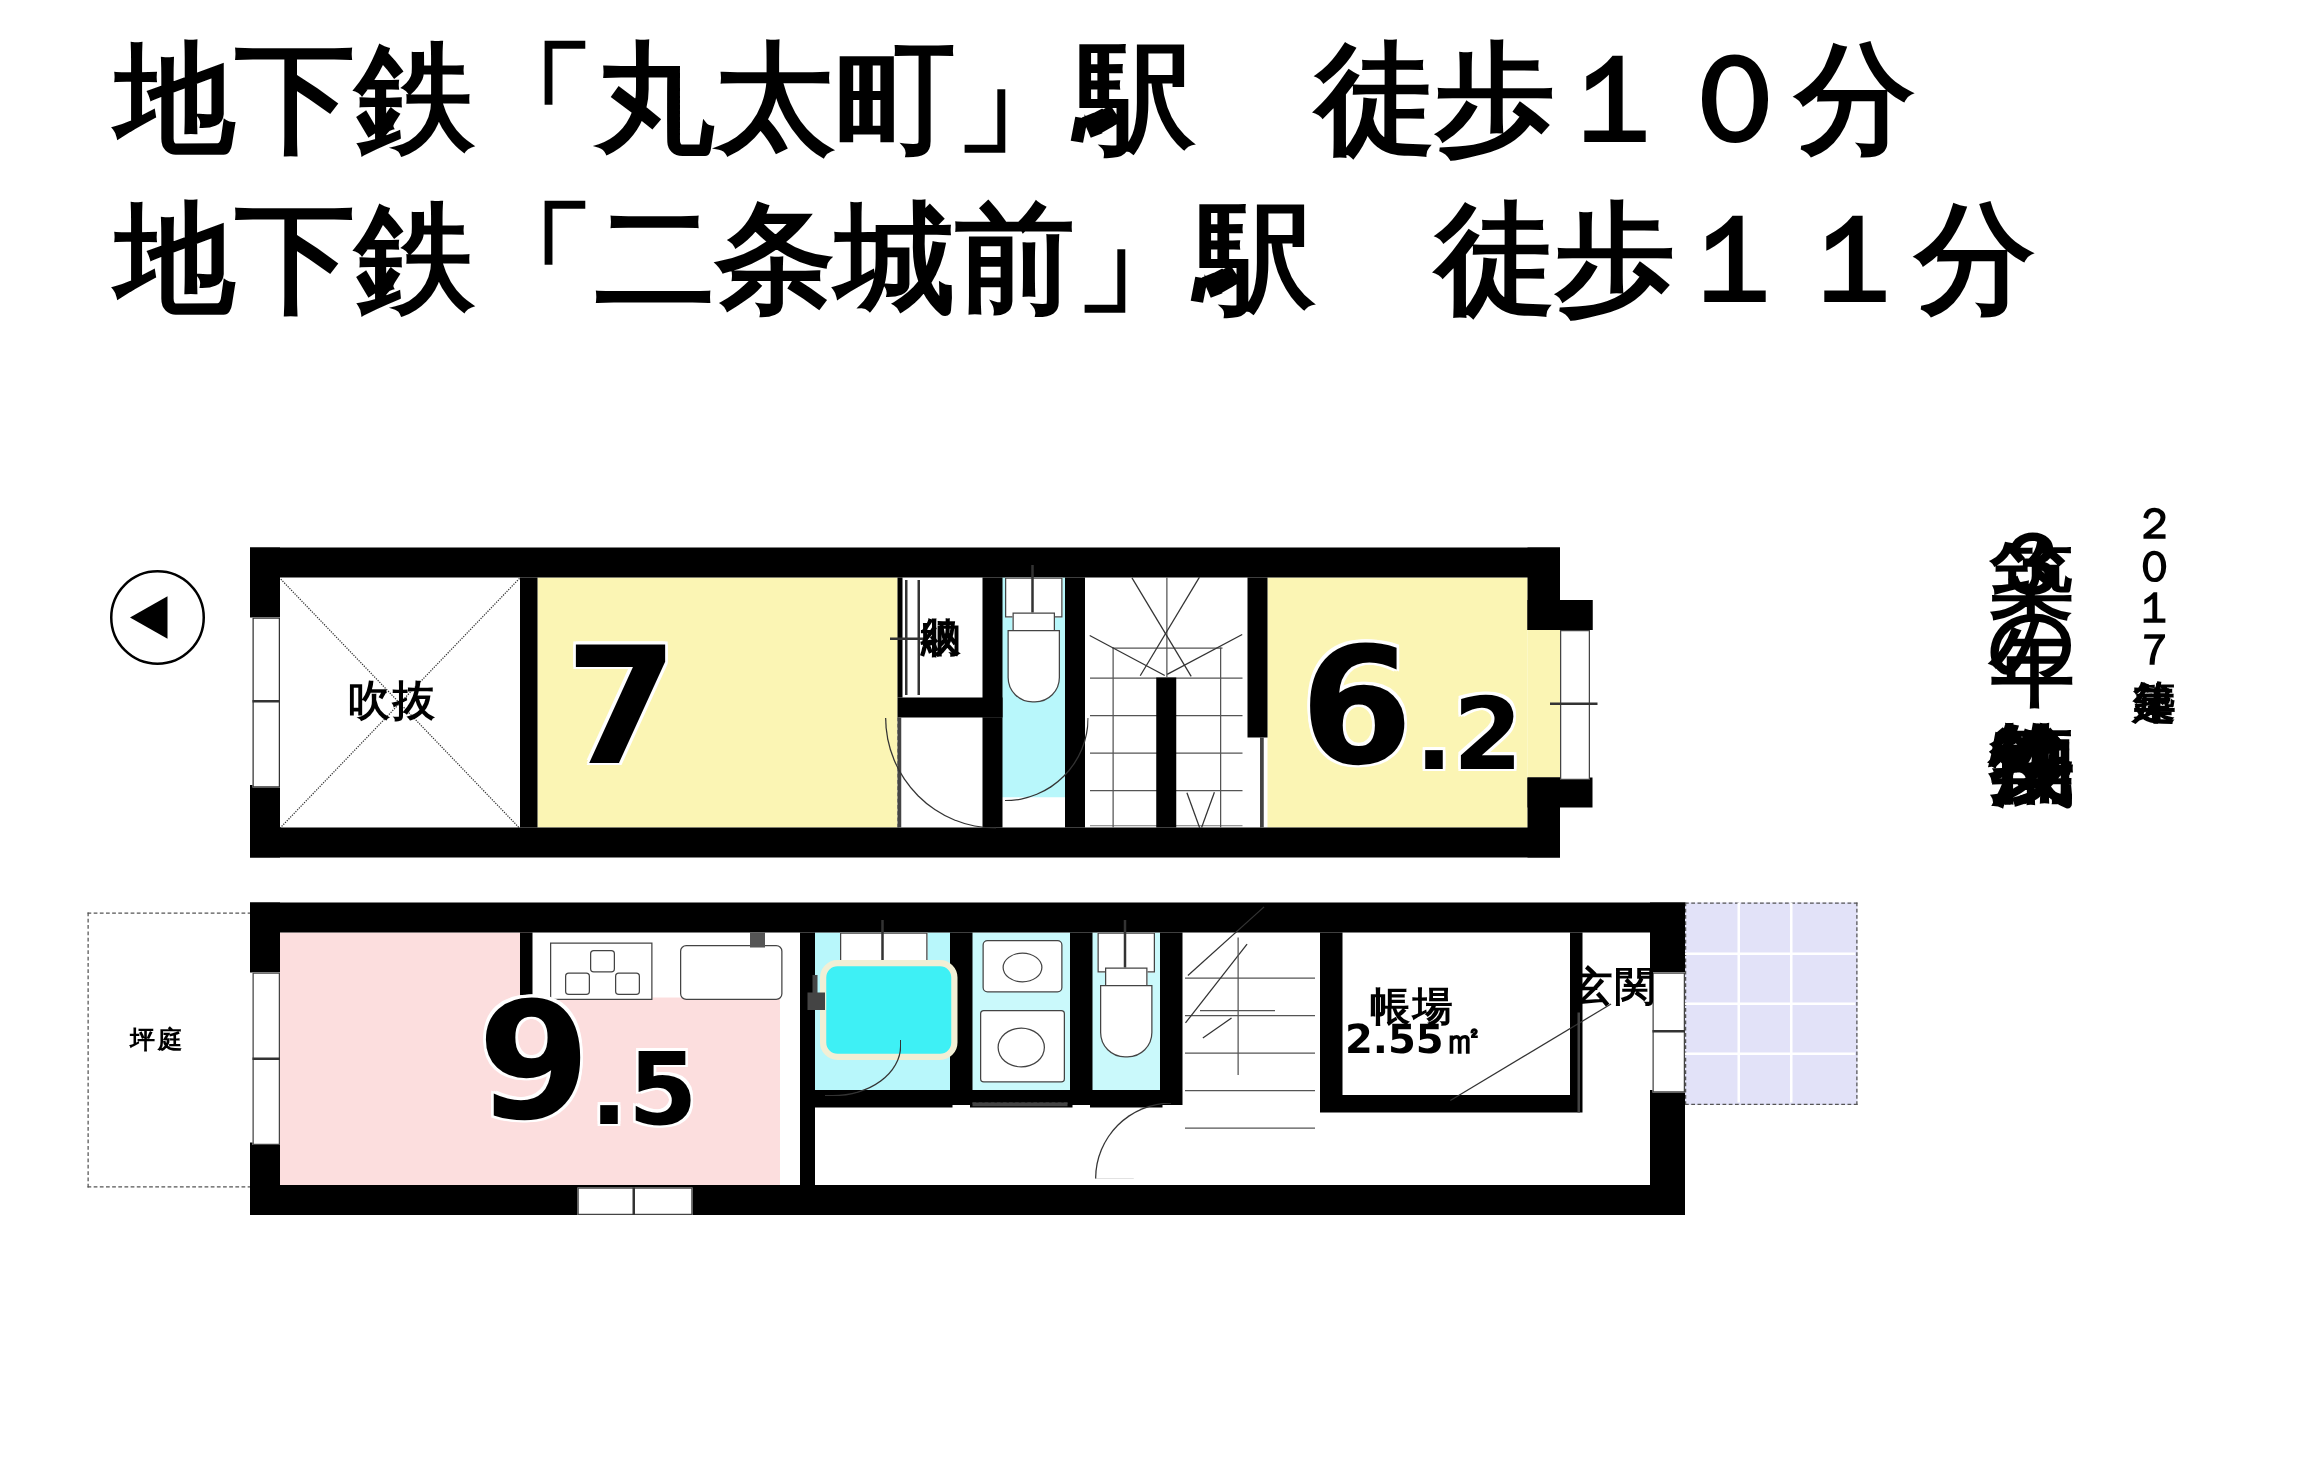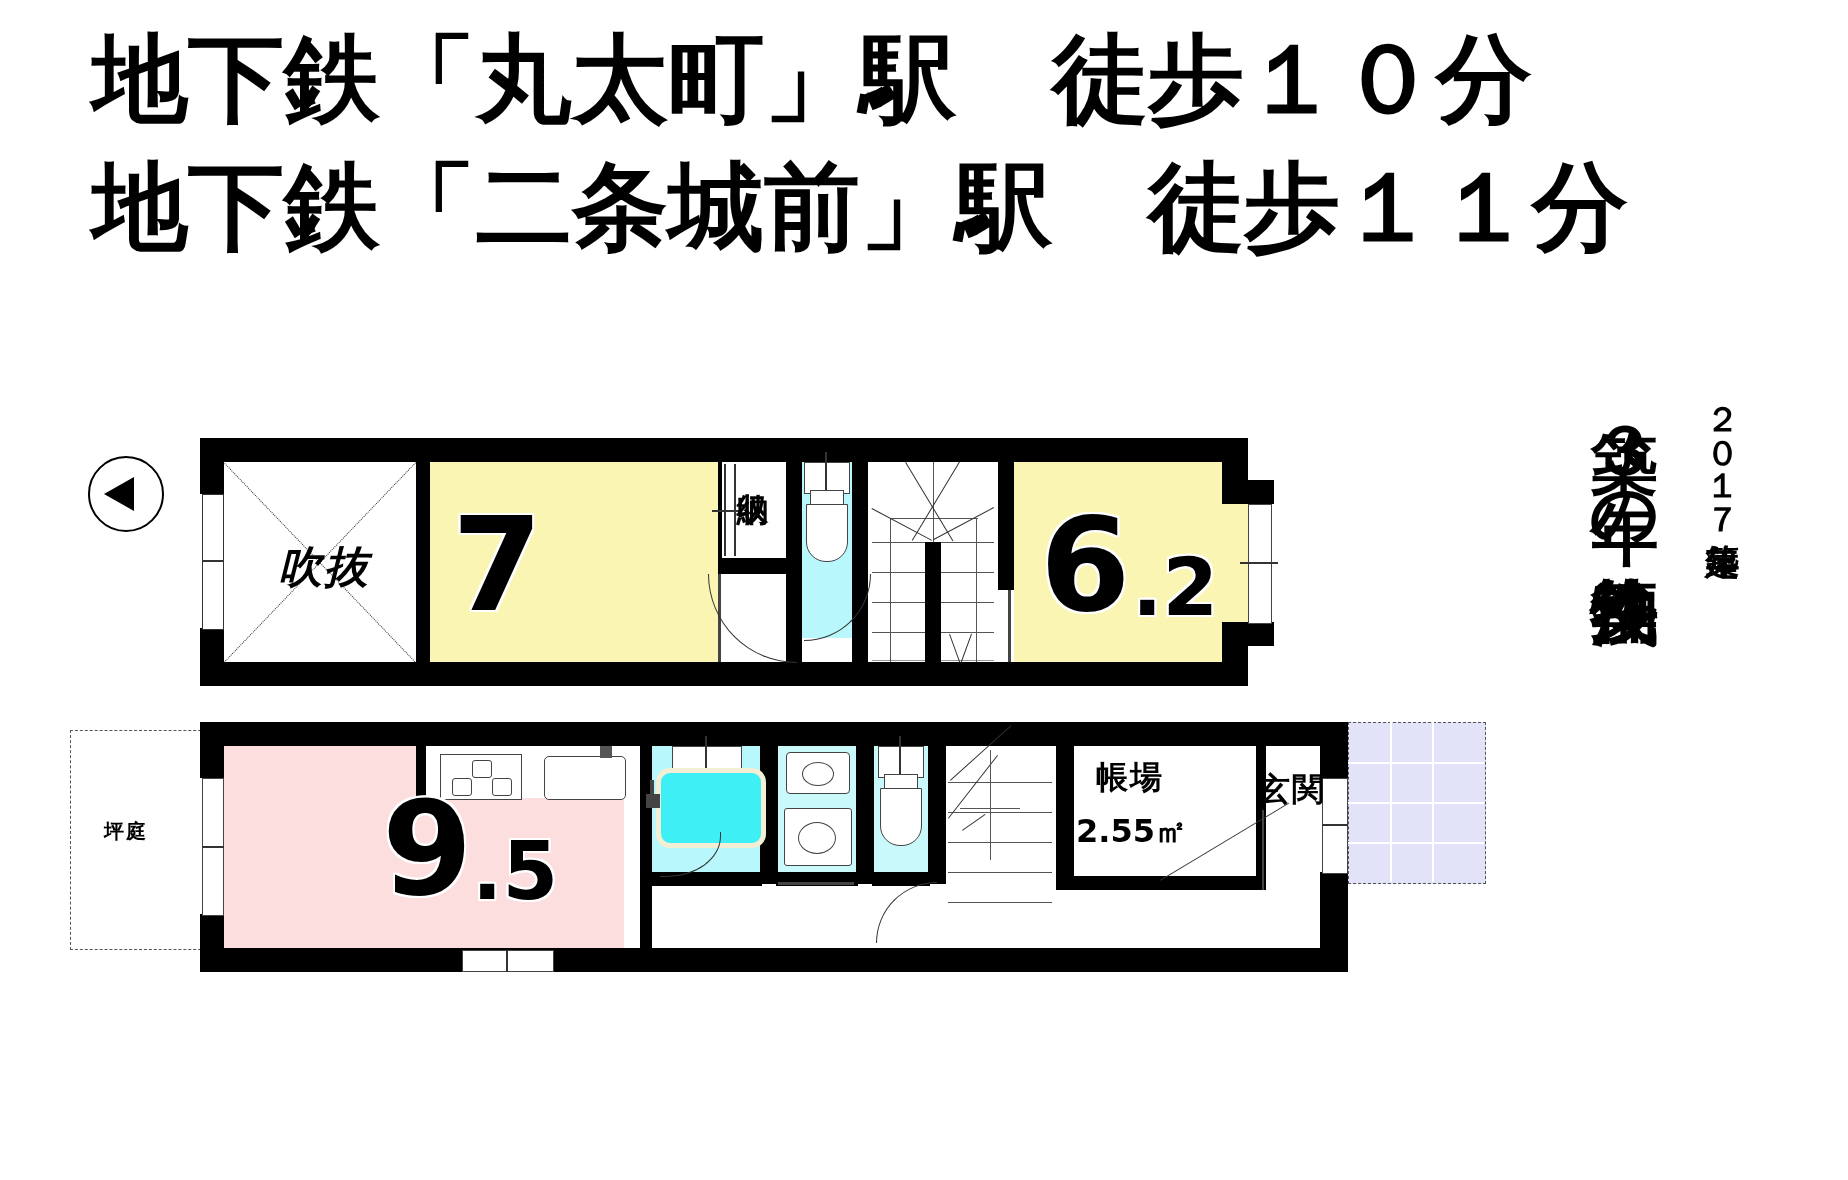--- a/index.html
+++ b/index.html
@@ -156,21 +156,21 @@
     <div class="sline" style="left:794px;top:70px;width:68px;transform:rotate(152deg);"></div>
     <div class="sline" style="left:760px;top:24px;width:92px;transform:rotate(121deg);"></div>
     <div class="sline" style="left:750px;top:196px;width:30px;transform:rotate(70deg);"></div>
     <div class="sline" style="left:772px;top:196px;width:30px;transform:rotate(110deg);"></div>
 
     <div class="thin" style="left:518px;top:136px;width:2px;height:88px;background:#444;border-left:1.5px dashed #444;"></div>
     <div class="door-arc" style="left:508px;top:136px;width:88px;height:88px;border:1.4px solid #333;border-radius:0 0 0 100%;border-top:none;border-right:none;"></div>
     <div class="door-arc" style="left:604px;top:136px;width:66px;height:66px;border:1.4px solid #333;border-radius:0 0 100% 0;border-top:none;border-left:none;"></div>
     <div class="thin" style="left:808px;top:152px;width:2px;height:72px;background:#444;border-left:1.5px dashed #444;"></div>
 
-    <div class="lbl" style="left:78px;top:100px;font-size:44px;letter-spacing:2px;font-style:italic;">吹抜</div>
+    <div class="lbl" style="left:78px;top:100px;font-size:34px;letter-spacing:2px;">吹抜</div>
     <div class="lbl v-ja" style="left:536px;top:30px;font-size:32px;line-height:34px;">収納</div>
 
     <div class="bignum" style="left:252px;top:62px;font-size:130px;">7</div>
 
     <div class="bignum" style="left:840px;top:62px;font-size:130px;">6</div>
     <div class="bignum" style="left:932px;top:110px;font-size:80px;">.2</div>
   </div>
 
   <div class="plan" style="left:200px;top:722px;width:1290px;height:250px;">
 
@@ -265,21 +265,21 @@
     <div class="sline" style="left:762px;top:108px;width:28px;transform:rotate(-35deg);"></div>
 
     <div class="sline" style="left:960px;top:158px;width:150px;transform:rotate(-31deg);"></div>
     <div class="thin" style="left:1062px;top:88px;width:1.6px;height:80px;background:#444;"></div>
 
     <div class="lbl" style="left:-96px;top:96px;font-size:20px;letter-spacing:2px;">坪庭</div>
 
     <div class="bignum" style="left:182px;top:62px;font-size:130px;">9</div>
     <div class="bignum" style="left:272px;top:110px;font-size:80px;">.5</div>
 
-    <div class="lbl" style="left:896px;top:34px;font-size:32px;letter-spacing:2px;">帳場</div>
+    <div class="lbl" style="left:896px;top:62px;font-size:32px;letter-spacing:2px;">帳場</div>
     <div class="lbl" style="left:876px;top:88px;font-size:32px;letter-spacing:0px;">2.55㎡</div>
     <div class="lbl" style="left:1058px;top:46px;font-size:32px;letter-spacing:2px;">玄関</div>
   </div>
 
   <div class="lbl v-ja" style="left:1588px;top:378px;font-size:68px;line-height:74px;">築３年の築浅物件</div>
   <div class="lbl v-ja" style="left:1704px;top:382px;font-size:34px;line-height:38px;">２０１７年建築</div>
 
 </div>
 
 </body></html>

